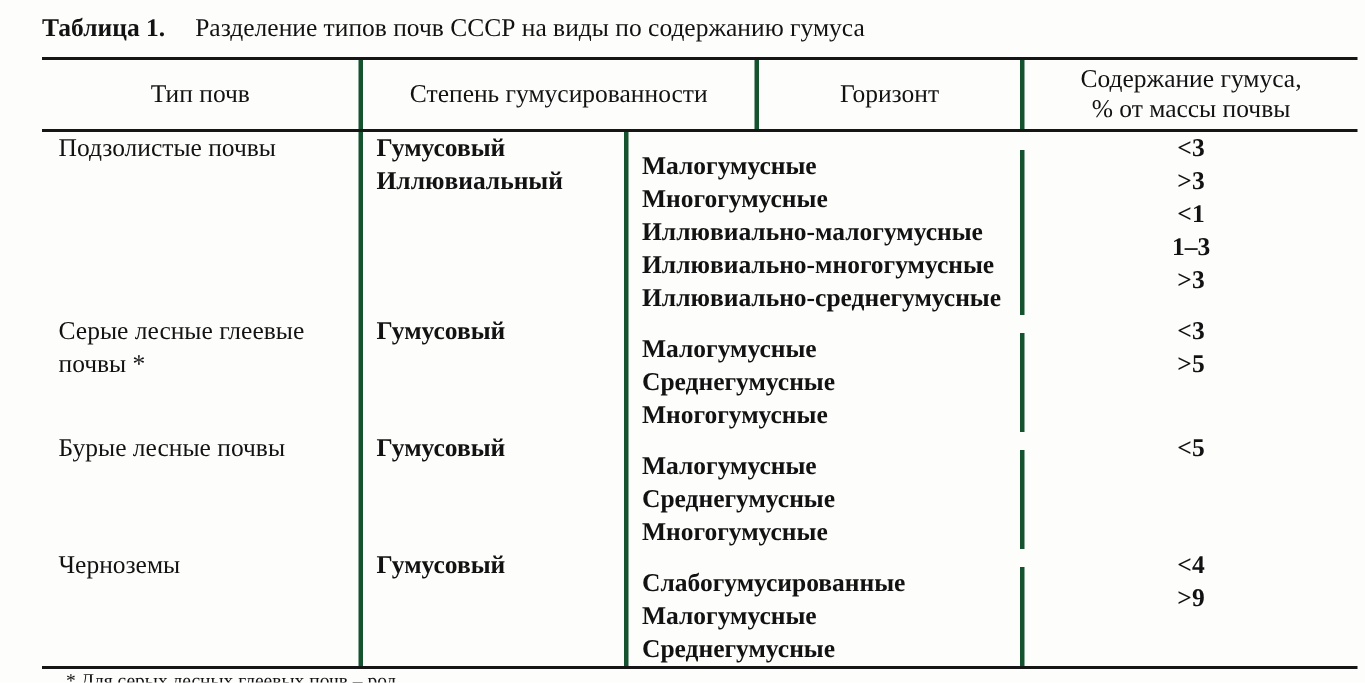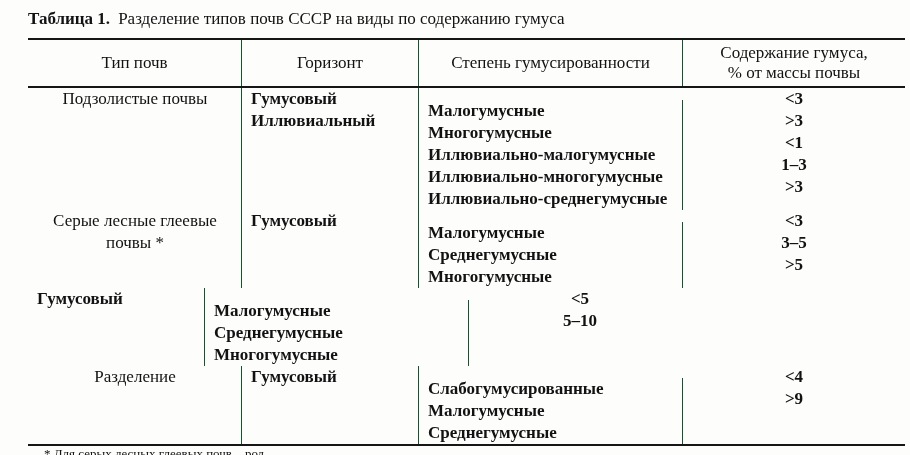--- a/index.html
+++ b/index.html
@@ -13,21 +13,21 @@
     overflow: hidden;
   }
   .caption {
     position: absolute;
     left: 28px;
     top: 8px;
     font-size: 17px;
     line-height: 22px;
     white-space: nowrap;
   }
-  .caption .lbl { font-weight: bold; margin-right: 8px; }
+  .caption .lbl { font-weight: bold; margin-right: 20px; }
   .tbl {
     position: absolute;
     left: 28px;
     top: 38px;
     width: 877px;
     border-top: 2px solid #161616;
     border-bottom: 2px solid #161616;
     box-sizing: content-box;
   }
   .thead {
@@ -42,28 +42,28 @@
     text-align: center;
     font-size: 17px;
     line-height: 20px;
     white-space: pre-line;
     box-sizing: border-box;
   }
   .c1 { width: 214px; }
   .c2 { width: 177px; }
   .c3 { width: 264px; }
   .c4 { width: 222px; }
-  .hcell, .cell { border-right: 1px solid #14532d; }
+  .hcell, .cell { border-right: 3px solid #14532d; }
   .hcell.c4, .cell.c4 { border-right: none; }
   .section { display: flex; align-items: stretch; }
   .cell {
     box-sizing: border-box;
     font-size: 17px;
   }
-  .cell.c1 { padding: 0 10px 0 11px; text-align: center; }
+  .cell.c1 { padding: 0 10px 0 11px; }
   .cell.c2 { padding-left: 9px; }
   .cell.c3 { padding-left: 9px; margin-top: 12px; }
   .line {
     height: 22px;
     line-height: 22px;
     white-space: nowrap;
     font-weight: bold;
   }
   .wrapline { line-height: 22px; }
   .cell.c4 .line { text-align: center; }
@@ -82,22 +82,22 @@
 <div class="page">
 
   <div class="caption">
     <span class="lbl">Таблица 1.</span><span>Разделение типов почв СССР на виды по содержанию гумуса</span>
   </div>
 
   <div class="tbl">
 
     <div class="thead">
       <div class="hcell c1">Тип почв</div>
+      <div class="hcell c3">Степень гумусированности</div>
       <div class="hcell c2">Горизонт</div>
-      <div class="hcell c3">Степень гумусированности</div>
       <div class="hcell c4">Содержание гумуса,
 % от массы почвы</div>
     </div>
 
     <div class="tbody">
 
       <div class="section">
         <div class="cell c1">
           <div class="wrapline">Подзолистые почвы</div>
         </div>
@@ -128,43 +128,44 @@
         <div class="cell c2">
           <div class="line">Гумусовый</div>
         </div>
         <div class="cell c3">
           <div class="line">Малогумусные</div>
           <div class="line">Среднегумусные</div>
           <div class="line">Многогумусные</div>
         </div>
         <div class="cell c4">
           <div class="line">&lt;3</div>
-          <div class="line">3–5</div>
           <div class="line">&gt;5</div>
         </div>
       </div>
 
       <div class="section">
+        <div class="cell c1">
+          <div class="wrapline">Бурые лесные почвы</div>
+        </div>
         <div class="cell c2">
           <div class="line">Гумусовый</div>
         </div>
         <div class="cell c3">
           <div class="line">Малогумусные</div>
           <div class="line">Среднегумусные</div>
           <div class="line">Многогумусные</div>
         </div>
         <div class="cell c4">
           <div class="line">&lt;5</div>
-          <div class="line">5–10</div>
         </div>
       </div>
 
       <div class="section">
         <div class="cell c1">
-          <div class="wrapline">Разделение</div>
+          <div class="wrapline">Черноземы</div>
         </div>
         <div class="cell c2">
           <div class="line">Гумусовый</div>
         </div>
         <div class="cell c3">
           <div class="line">Слабогумусированные</div>
           <div class="line">Малогумусные</div>
           <div class="line">Среднегумусные</div>
         </div>
         <div class="cell c4">

